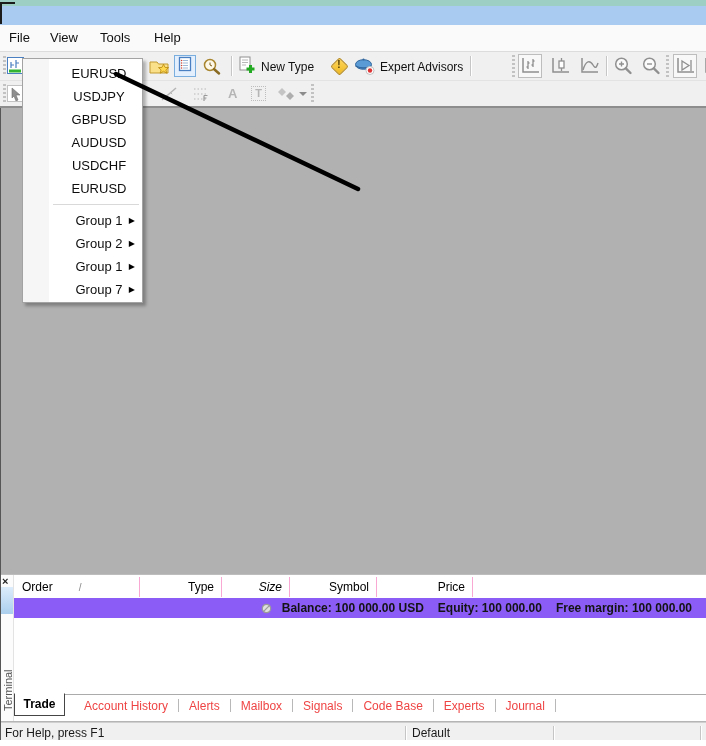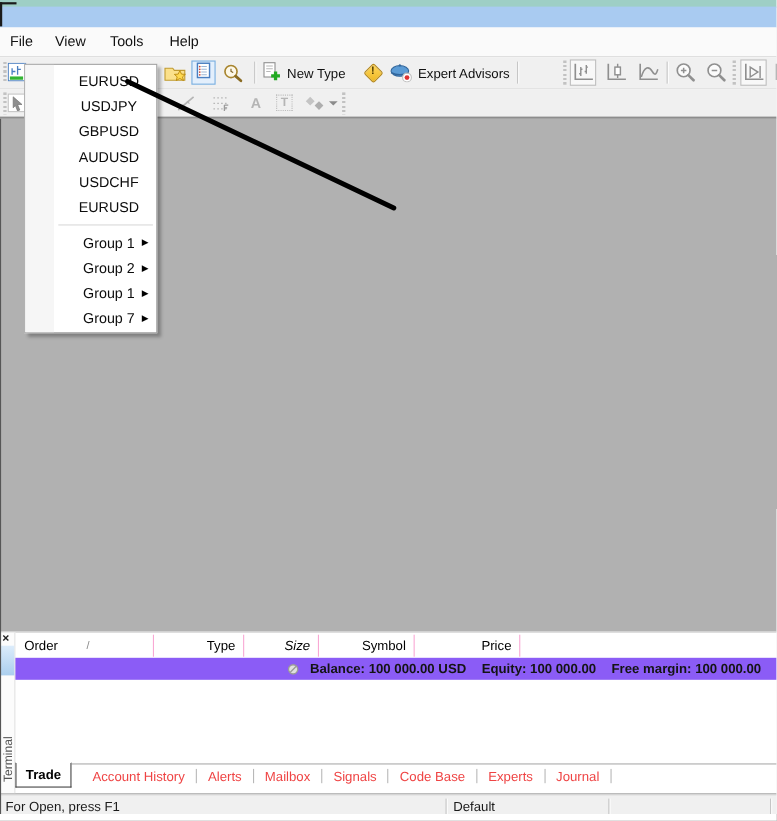--- a/index.html
+++ b/index.html
@@ -334,21 +334,21 @@
         <span class="tab-sep"></span>
         <span class="tab-item">Experts</span>
         <span class="tab-sep"></span>
         <span class="tab-item">Journal</span>
         <span class="tab-sep"></span>
       </div>
     </div>
   </div>
 
   <div class="statusbar">
-    <span class="sb-text" style="left:5px">For Open, press F1</span>
+    <span class="sb-text" style="left:5px">For Help, press F1</span>
     <div class="sb-sep" style="left:405px"></div>
     <span class="sb-text" style="left:412px">Default</span>
     <div class="sb-sep" style="left:553px"></div>
     <div class="sb-sep" style="left:700px"></div>
   </div>
   <div class="bottom-strip"></div>
 
 </div>
 
 </body></html>

